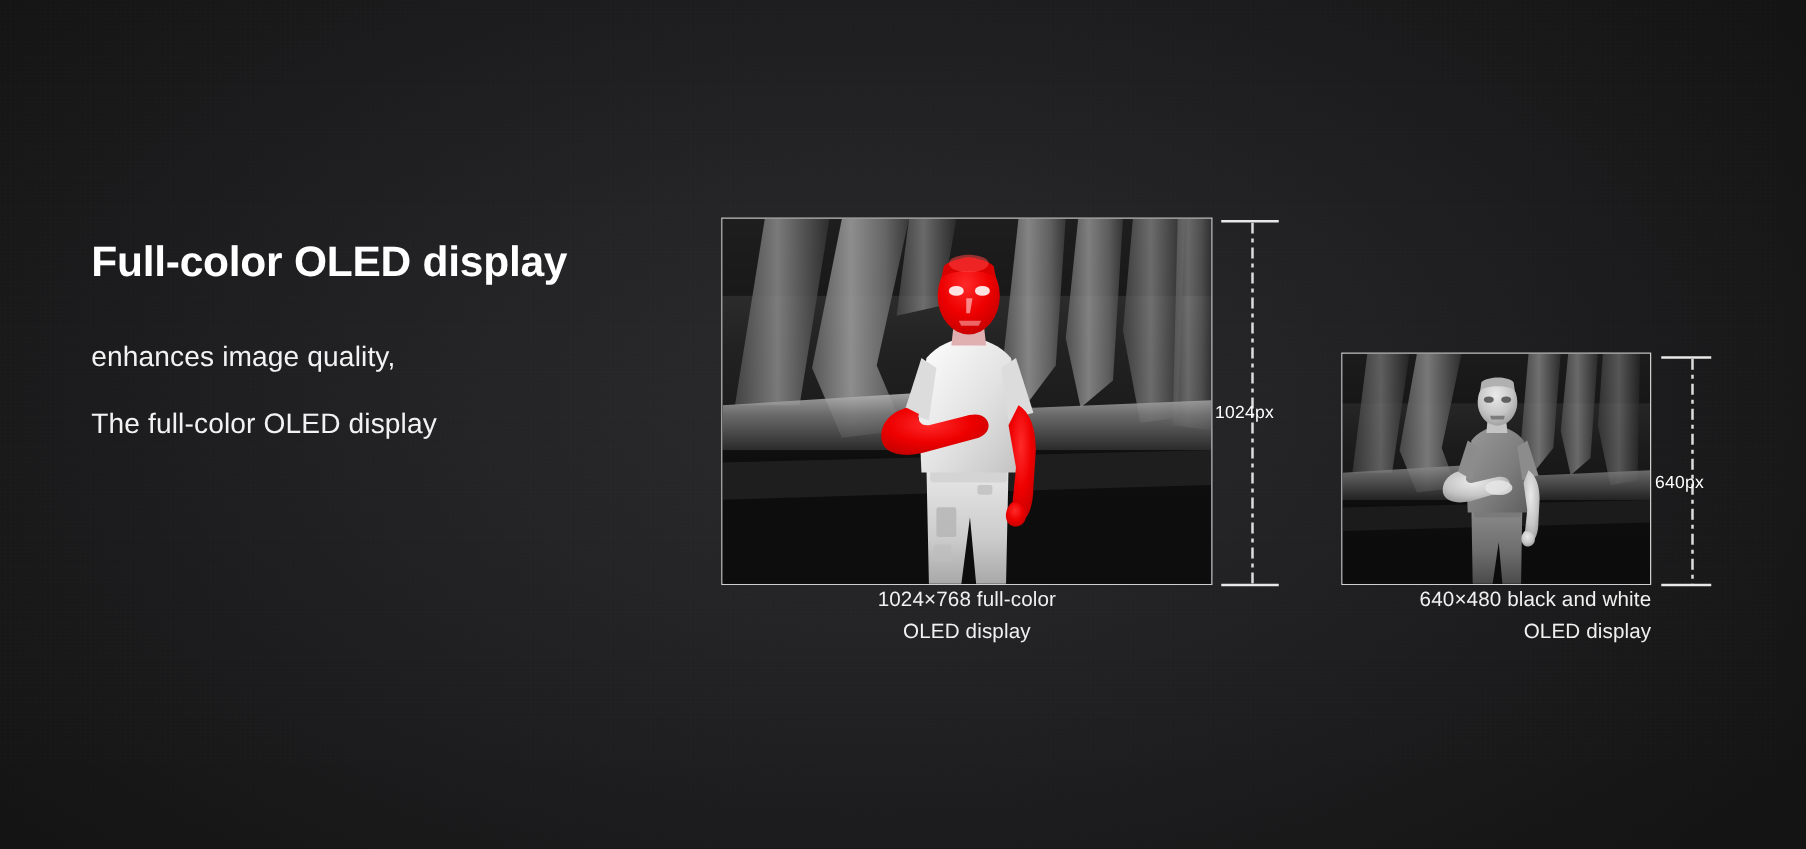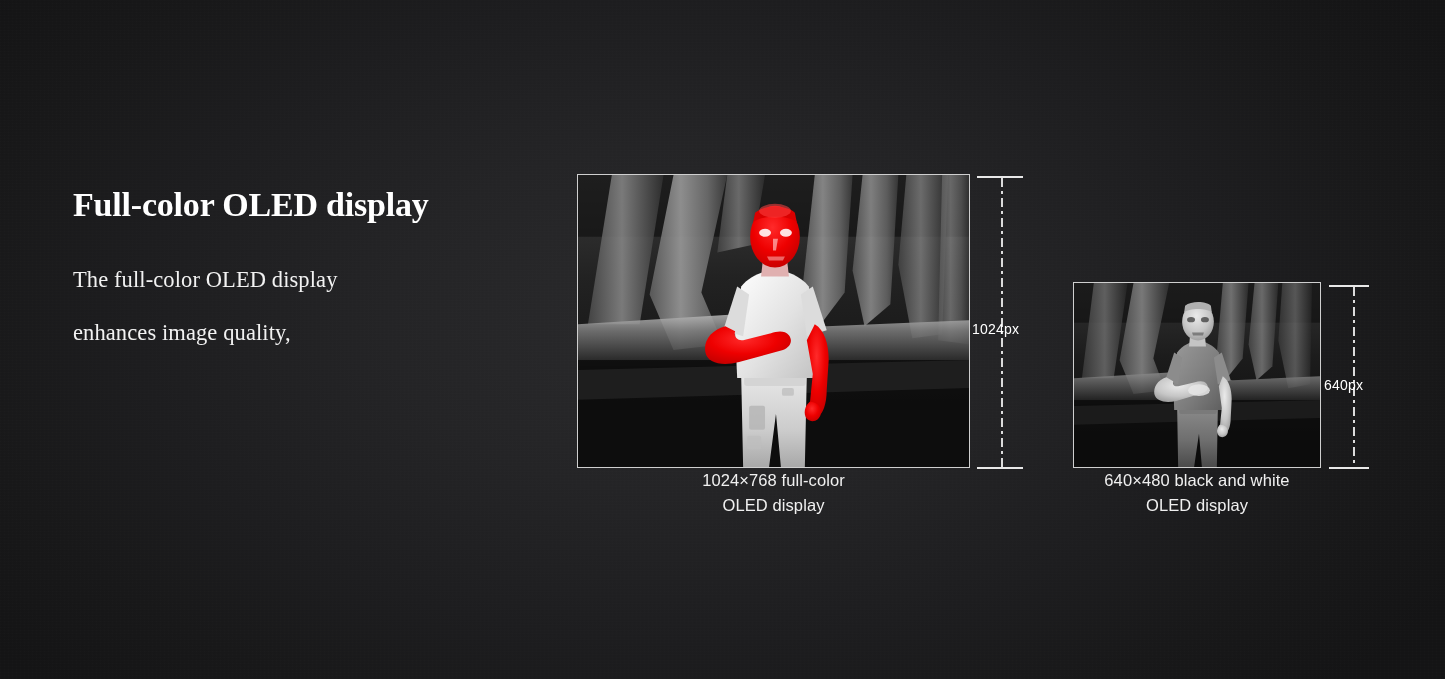--- a/index.html
+++ b/index.html
@@ -26,21 +26,21 @@
     content:"";
     position:absolute; inset:0;
     pointer-events:none;
     background-image:
       repeating-linear-gradient(0deg, rgba(255,255,255,.012) 0 1px, rgba(0,0,0,0) 1px 3px),
       repeating-linear-gradient(90deg, rgba(255,255,255,.010) 0 1px, rgba(0,0,0,0) 1px 4px);
     opacity:.55;
   }
 
   
-  .copy { position:absolute; left:73px; top:186px; width:500px; z-index:5;font-family:Liberation Serif, serif; }
+  .copy { position:absolute; left:73px; top:192px; width:500px; z-index:5; }
 
   .headline {
     font-size:34px;
     font-weight:bold;
     color:#ffffff;
     letter-spacing:-0.2px;
     line-height:1.1;
     white-space:nowrap;
   }
 
@@ -71,21 +71,21 @@
 
   .caption {
     text-align:center;
     font-size:16.5px;
     color:#f0f0f0;
     line-height:25px;
     letter-spacing:.1px;
     white-space:nowrap;
   }
   #figure-primary .caption { width:393px; }
-  #figure-secondary .caption { width:248px; }
+  #figure-secondary .caption { width:248px;text-align:right; }
 
   
   .scene { position:absolute; inset:0; }
 
   
   .dim { position:absolute; z-index:6; }
 
   .dim-cap {
     position:absolute;
     height:2px;
@@ -131,22 +131,22 @@
 </style>
 </head>
 <body>
 
 <div id="stage">
 
   <div class="copy">
     <h1 class="headline">Full-color OLED display</h1>
 
     <div class="body-copy">
+      <div class="body-line">enhances image quality,</div>
       <div class="body-line">The full-color OLED display</div>
-      <div class="body-line">enhances image quality,</div>
     </div>
   </div>
 
   <div class="figure" id="figure-primary">
     <div class="screen">
       <svg class="scene" viewBox="0 0 393 294" preserveAspectRatio="none">
         <defs>
           <linearGradient id="c-sky" x1="0" y1="0" x2="0" y2="1">
             <stop offset="0%" stop-color="#3a3a3a"></stop>
             <stop offset="35%" stop-color="#222222"></stop>

